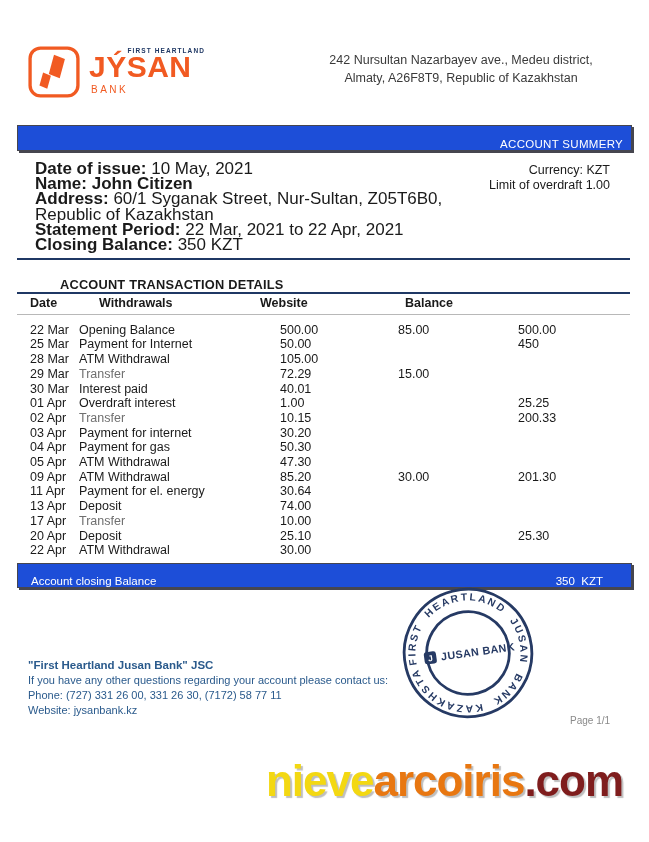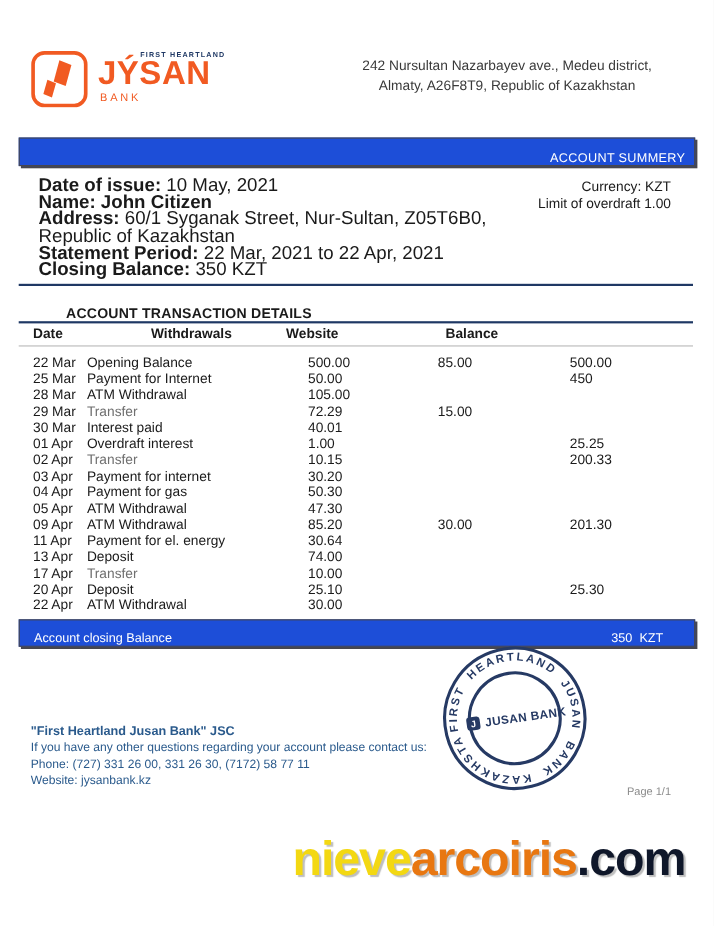--- a/index.html
+++ b/index.html
@@ -39,36 +39,36 @@
   .lbl{font-weight:bold;}
   
   .tx-title{position:absolute; left:40px; top:277px; font-size:12.8px; font-weight:bold;
             letter-spacing:.2px;margin-left:20px;}
   .tx-table{position:absolute; left:17px; top:292px; width:613px; border-top:2px solid #1F3864;}
   .trow{display:grid; grid-template-columns:62px 170px 135px 115px 131px;
         font-size:12.5px; line-height:14.7px;}
   .thead{font-weight:bold; padding:2px 0 3px 0; border-bottom:1px solid #b8b8b8;}
   .tbody{padding-top:8px;}
   .c-date{padding-left:13px;}
-  .thead .c-wd{padding-left:20px;text-align:center;} .thead .c-dep{padding-left:11px;} .thead .c-bal{padding-left:21px;}
+  .thead .c-wd{padding-left:20px;} .thead .c-dep{padding-left:11px;} .thead .c-bal{padding-left:21px;}
   .tbody .c-wd{padding-left:31px;} .tbody .c-dep{padding-left:14px;} .tbody .c-bal{padding-left:19px;}
   .muted{color:#6f6f6f;}
   
   .stamp{position:absolute; left:393px; top:578px; width:150px; height:150px;
          transform:rotate(-14deg);}
   
   .footer{position:absolute; left:28px; top:658px; font-size:11px; line-height:15px;
           color:#2a5a8c;}
   .footer .company{font-weight:bold; font-size:11.5px;}
   .page-num{position:absolute; left:570px; top:715px; font-size:10px; color:#8a8a8a;}
   
   .watermark{position:absolute; left:240px; right:0; top:756px; text-align:center;
              font-size:44px; font-weight:800; letter-spacing:-1px; white-space:nowrap;
              text-shadow:2px 2px 1px rgba(110,110,110,.45);}
-  .wm1{color:#f3d812;} .wm2{color:#e87711;} .wm3{color:#0f172a;}
+  .wm1{color:#f3d812;} .wm2{color:#e87711;} .wm3{color:#7f1d1d;}
 </style>
 </head>
 <body>
 
 <div class="page">
 
   <div class="logo-wrap">
     <svg class="logo-badge" viewBox="0 0 50 50">
       <rect x="2" y="2" width="46" height="46" rx="10" fill="none" stroke="#F15A22" stroke-width="3.2"></rect>
       <g fill="#F15A22">

